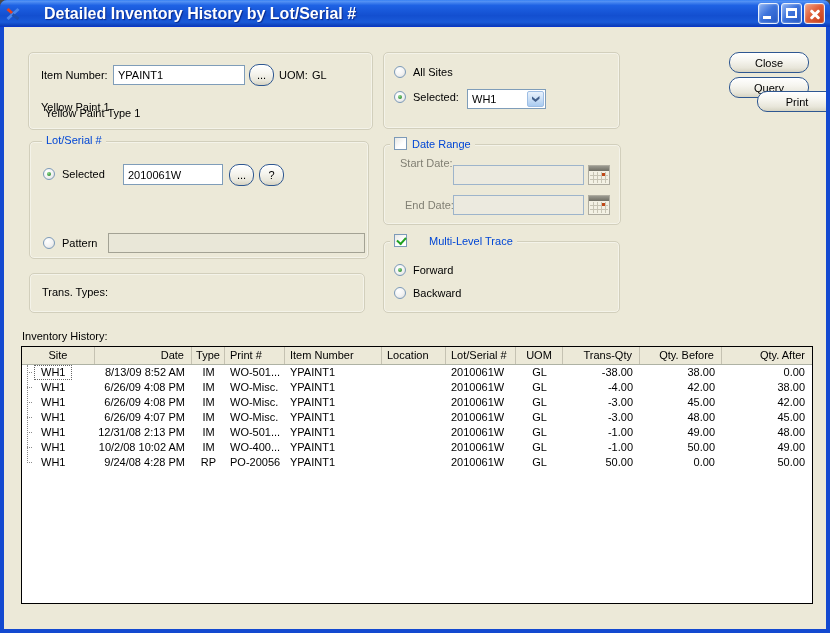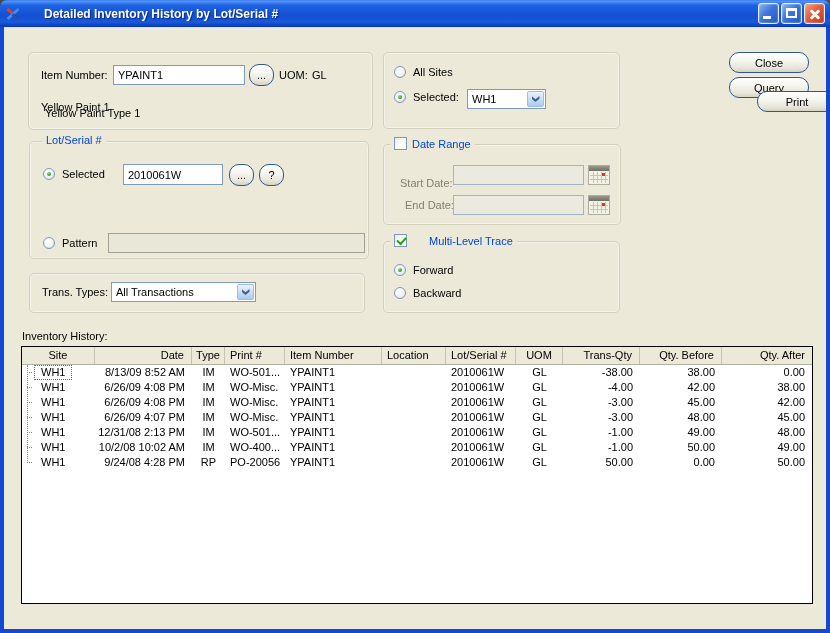--- a/index.html
+++ b/index.html
@@ -13,21 +13,21 @@
     font-size:11px; color:#000;
   }
   
   .titlebar{
     height:27px; flex:0 0 27px; border-radius:7px 7px 0 0;
     background:linear-gradient(180deg,#2E7AF2 0%,#5795F5 4%,#1E62E4 20%,#134FD0 58%,#1A5AD8 82%,#0C3EB8 96%,#0831D9 100%);
     display:flex; align-items:center; padding:0 5px; gap:5px;
   }
   .app-icon{ width:16px; height:16px; flex:0 0 16px; }
   .win-title{
-    flex:1; color:#fff; font-weight:bold; font-size:12px;
+    flex:1; color:#fff; font-weight:bold; font-size:16px;
     text-shadow:1px 1px 1px #0a2a8a; white-space:nowrap; overflow:hidden;padding-left:18px;
   }
   .winbtns{ display:flex; gap:2px; }
   .winbtn{
     width:21px; height:21px; border:1px solid #E8F0FC; border-radius:3px;
     position:relative;
     background:linear-gradient(135deg,#8FB4F2 0%,#3E74DC 45%,#2458C4 100%);
     box-shadow:inset 0 0 2px rgba(255,255,255,.6);
   }
   .winbtn.close{ background:linear-gradient(135deg,#F0A284 0%,#E0603A 45%,#C23A16 100%); }
@@ -199,34 +199,28 @@
       <input class="field abs" style="left: 93px; top: 22px; width: 100px; height: 21px;" value="2010061W">
       <button class="xpbtn" style="left:199px; top:22px; width:25px; height:22px;">...</button>
       <button class="xpbtn" style="left:229px; top:22px; width:25px; height:22px;">?</button>
       <span class="radio" style="left:13px; top:95px;"></span>
       <label class="plain abs" style="left:32px; top:95px;">Pattern</label>
       <input class="field abs" disabled="" style="left: 78px; top: 91px; width: 257px;" value="">
     </div>
 
     <div class="group" style="left:25px; top:246px; width:336px; height:40px;">
       <label class="plain abs" style="left:12px; top:12px;">Trans. Types:</label>
-      <div class="combo" style="left:81px; top:8px; width:145px;">
-        <span class="val">All Transactions</span>
-        <span class="arrowbtn">
-            <span class="chev"></span>
-          </span>
-      </div>
     </div>
 
     <div class="group" style="left:379px; top:117px; width:238px; height:81px;">
       <span class="legend" style="left:6px;">
         <span class="checkbox"></span>
         <span>Date Range</span>
       </span>
-      <label class="plain abs graylab" style="left:16px; top:32px;">Start Date:</label>
+      <label class="plain abs graylab" style="left:16px; top:12px;">Start Date:</label>
       <input class="field dis-date abs" disabled="" style="left: 69px; top: 20px; width: 131px;" value="">
       <button class="calbtn" style="left:204px; top:20px;">
           <span class="bar"></span>
           <span class="grid"></span>
           <span class="dot"></span>
         </button>
       <label class="plain abs graylab" style="left:21px; top:54px;">End Date:</label>
       <input class="field dis-date abs" disabled="" style="left: 69px; top: 50px; width: 131px;" value="">
       <button class="calbtn" style="left:204px; top:50px;">
           <span class="bar"></span>

